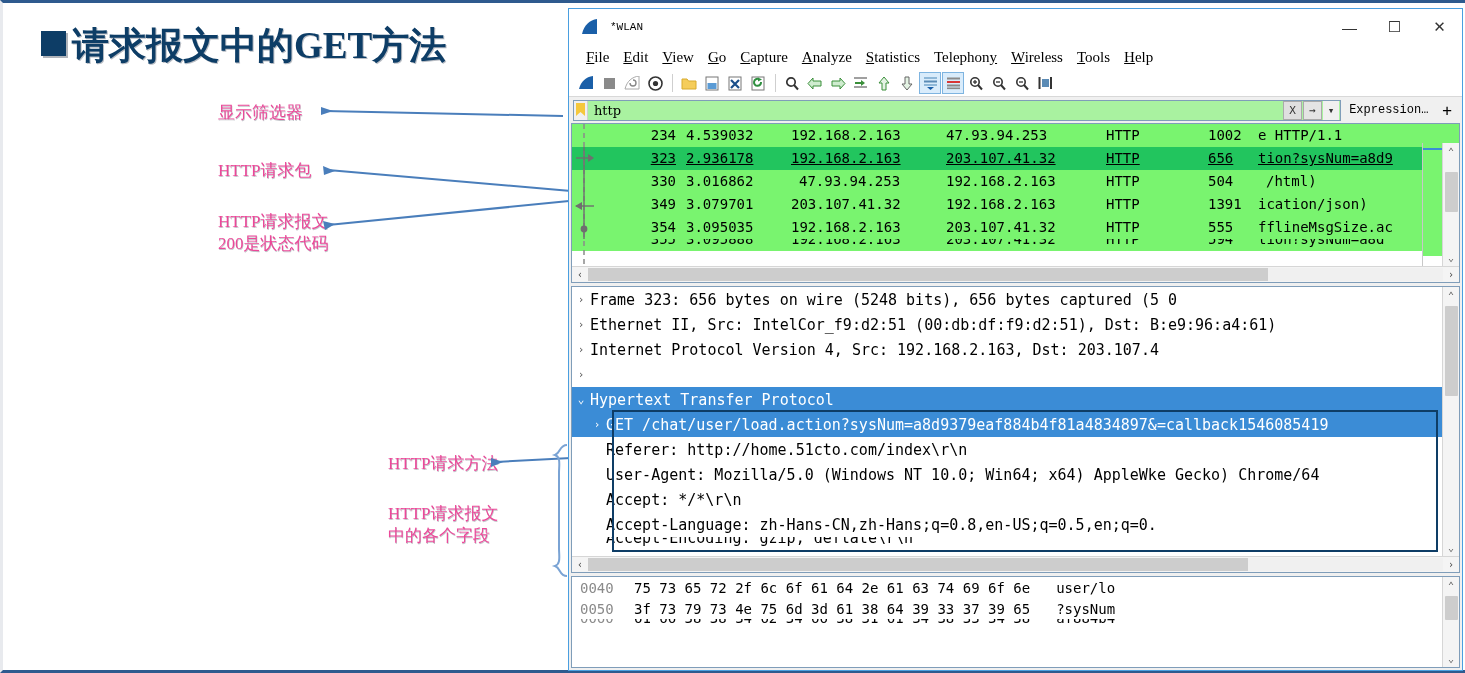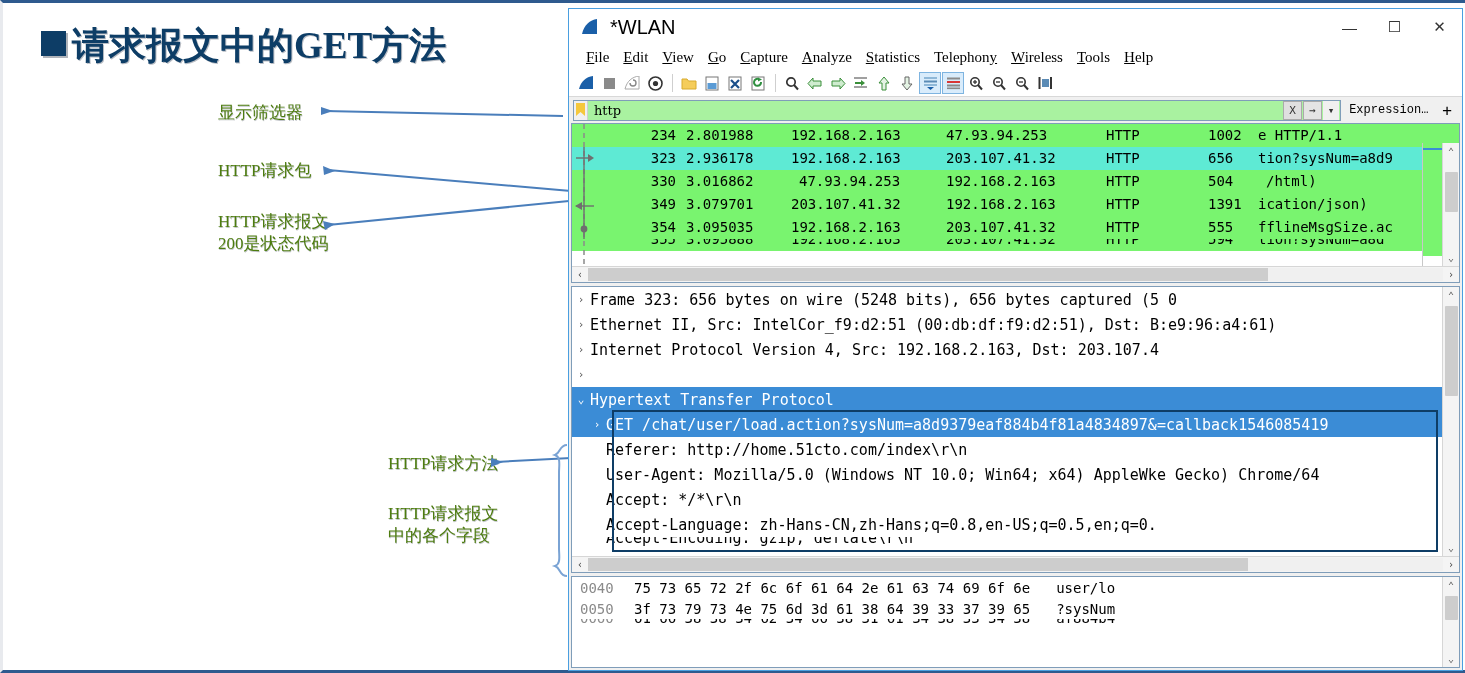--- a/index.html
+++ b/index.html
@@ -32,21 +32,21 @@
   #slide-title .bullet {
     width:25px; height:25px; background:#0d3d66;
     display:inline-block; margin-top:10px;
     box-shadow:2px 2px 0 #b0b4ba;
   }
   
   .anno {
     position:absolute;
     font-family:"Liberation Serif", serif;
     font-size:17px;
-    color:#4d7c0f;
+    color:#ec4899;
     line-height:1.28;
     white-space:pre-line;
     text-shadow:0.6px 0.6px 0 #c3c6cb;
   }
   #anno-filter   { left:215px; top:99px; }
   #anno-request  { left:215px; top:157px; }
   #anno-response { left:215px; top:208px; }
   #anno-method   { left:385px; top:450px; }
   #anno-fields   { left:385px; top:500px; }
 
@@ -65,22 +65,22 @@
   #ws-title {
     height:36px; background:#ffffff;
     display:flex; align-items:center;
     flex:0 0 auto;
   }
   #ws-logo {
     margin-left:12px; margin-right:9px;
     width:20px; height:16px; position:relative;
   }
   #ws-title .tname {
-    font-family:Liberation Sans, sans-serif;
-    font-size:20px; color:#000;
+    font-family:Liberation Mono, monospace;
+    font-size:11px; color:#000;
   }
   #win-btns { margin-left:auto; display:flex; }
   #win-btns div {
     width:45px; height:34px;
     display:flex; align-items:center; justify-content:center;
     font-size:15px; color:#333;
     font-family:"Liberation Sans", sans-serif;
   }
   
   #ws-menu {
@@ -170,21 +170,21 @@
     padding-left:5px;
     border-right:1px solid #d0d0d0;
     height:19px; line-height:19px;
     overflow:hidden; white-space:nowrap;
   }
   .pl-rows { flex:1 1 auto; overflow:hidden; position:relative; }
   .pl-row {
     height:23px; display:flex; align-items:center;
     background:#79f46f; white-space:nowrap;
   }
-  .pl-row.sel { background:#5eead4; }
+  .pl-row.sel { background:#22c55e;text-decoration:underline; }
   .pl-row .c {
     font-family:"DejaVu Sans Mono", monospace;
     font-size:14px; color:#000;
     overflow:hidden; white-space:nowrap;
     height:23px; line-height:23px;
   }
   .pl-row .c.num { text-align:right; padding-right:4px; }
   .pl-row .c.len { padding-right:0px; }
   
   #flow-svg { position:absolute; left:0; top:19px; width:24px; height:140px; }
@@ -493,21 +493,21 @@
           </g>
           <path d="M16,30 L22,34 L16,38 z" fill="#6f6f6f"></path>
           <line x1="12" y1="23" x2="12" y2="115" stroke="#6f6f6f" stroke-width="1.4"></line>
           <line x1="4" y1="82" x2="22" y2="82" stroke="#6f6f6f" stroke-width="1.4"></line>
           <path d="M10,78 L3,82 L10,86 z" fill="#6f6f6f"></path>
           <circle cx="12" cy="105" r="3.4" fill="#6f6f6f"></circle>
         </svg>
 
         <div class="pl-row">
           <div class="c num" style="width:108px">234</div>
-          <div class="c" style="width:107px;padding-left:6px">2.801988</div>
+          <div class="c" style="width:107px;padding-left:6px">4.539032</div>
           <div class="c" style="width:155px;padding-left:4px">192.168.2.163</div>
           <div class="c" style="width:158px;padding-left:4px">47.93.94.253</div>
           <div class="c" style="width:108px;padding-left:6px">HTTP</div>
           <div class="c len" style="width:50px">1002</div>
           <div class="c" style="width:150px">e HTTP/1.1</div>
         </div>
 
         <div class="pl-row sel">
           <div class="c num" style="width:108px">323</div>
           <div class="c" style="width:107px;padding-left:6px">2.936178</div>

